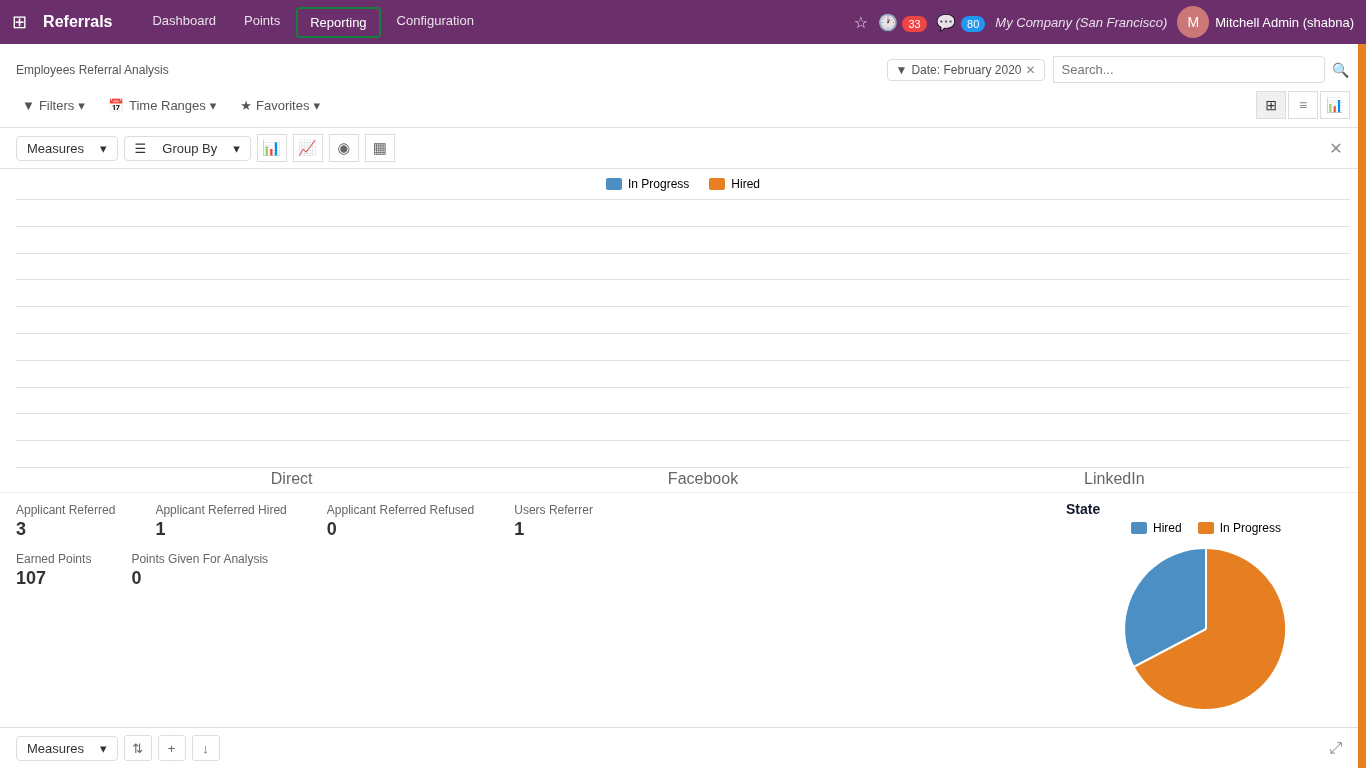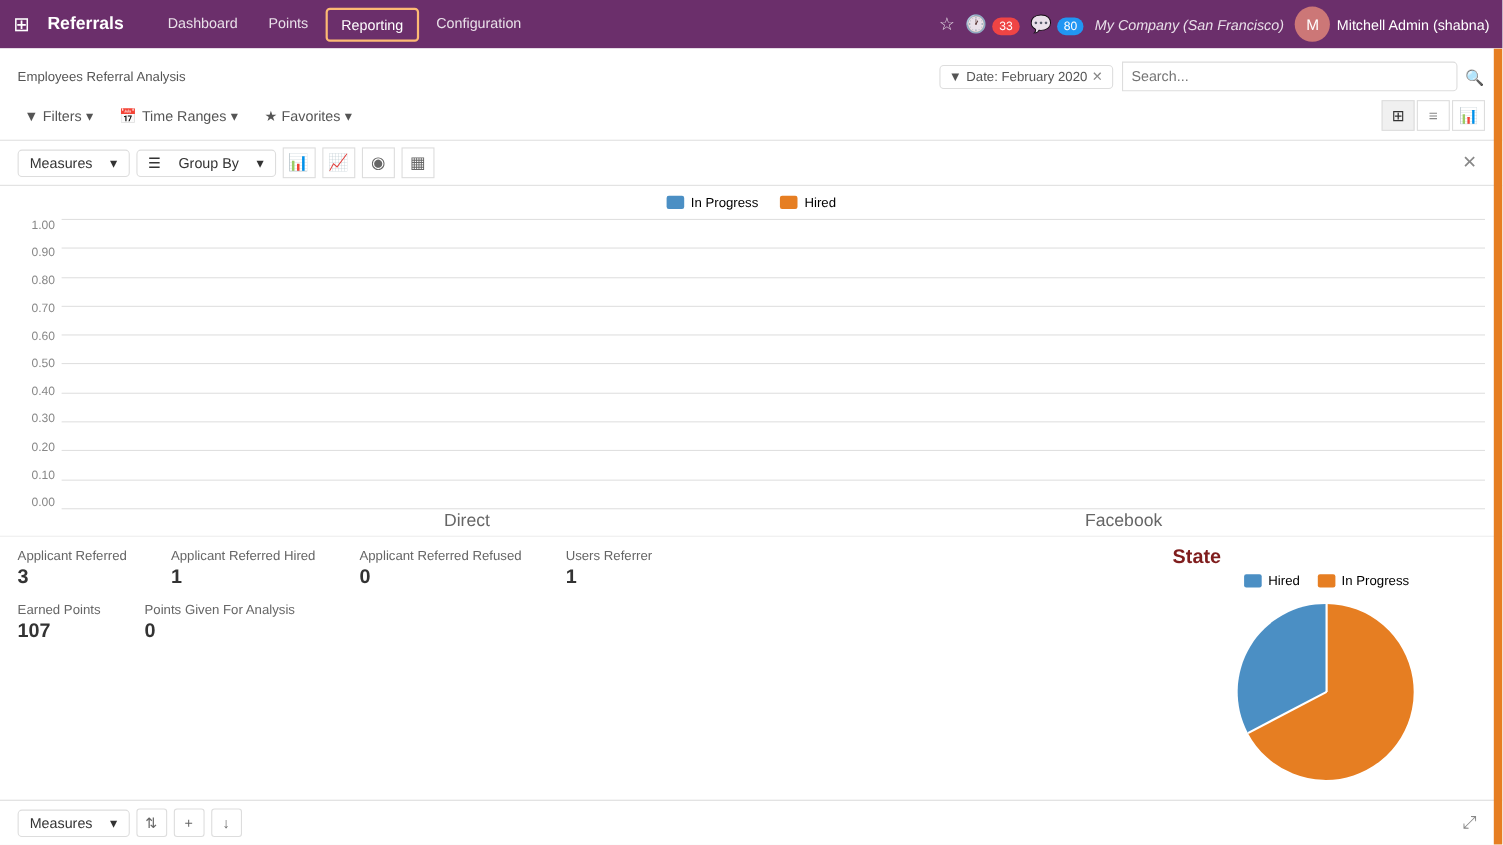--- a/index.html
+++ b/index.html
@@ -20,21 +20,21 @@
     .topnav-links { display: flex; gap: 4px; flex: 1; }
     .topnav-link {
       color: rgba(255,255,255,0.85);
       padding: 6px 12px;
       border-radius: 4px;
       cursor: pointer;
       font-size: 13px;
       text-decoration: none;
     }
     .topnav-link.active {
-      border: 2px solid #fdba74;
+      border: 2px solid #15803d;
       color: white;
     }
     .topnav-right { display: flex; align-items: center; gap: 10px; margin-left: auto; }
     .badge {
       background: #ef4444;
       color: white;
       border-radius: 10px;
       padding: 2px 6px;
       font-size: 11px;
     }
@@ -68,21 +68,21 @@
       gap: 8px;
     }
     .filter-tag {
       display: flex; align-items: center; gap: 4px;
       background: white; border: 1px solid #ddd; border-radius: 4px;
       padding: 3px 8px; font-size: 12px; color: #555;
     }
     .filter-tag .remove { cursor: pointer; color: #888; }
     .search-input {
       border: 1px solid #ddd; border-radius: 0 4px 4px 0;
-      padding: 5px 8px; font-size: 13px; width: 305px;
+      padding: 5px 8px; font-size: 13px; width: 272px;
       outline: none;
     }
     .search-icon-btn { cursor: pointer; color: #888; font-size: 14px; }
 
     
     .filter-row {
       padding: 4px 16px 8px 16px;
       display: flex;
       align-items: center;
       justify-content: space-between;
@@ -268,33 +268,20 @@
           <div class="legend-color" style="background:#4b8fc4;"></div>
           <span>In Progress</span>
         </div>
         <div class="legend-item">
           <div class="legend-color" style="background:#e67e22;"></div>
           <span>Hired</span>
         </div>
       </div>
 
       <div class="bar-chart">
-        <div class="y-axis">
-          <span>1.00</span>
-          <span>0.90</span>
-          <span>0.80</span>
-          <span>0.70</span>
-          <span>0.60</span>
-          <span>0.50</span>
-          <span>0.40</span>
-          <span>0.30</span>
-          <span>0.20</span>
-          <span>0.10</span>
-          <span>0.00</span>
-        </div>
         <div class="chart-inner">
 
           <div class="chart-grid">
             <div class="grid-line"></div>
             <div class="grid-line"></div>
             <div class="grid-line"></div>
             <div class="grid-line"></div>
             <div class="grid-line"></div>
             <div class="grid-line"></div>
             <div class="grid-line"></div>
@@ -315,20 +302,21 @@
             </div>
 
             <div class="bar-group">
               <div class="bar" style="background:#4b8fc4; height:100%;"></div>
             </div>
           </div>
 
           <div class="x-labels">
             <span class="x-label">Direct</span>
             <span class="x-label">Facebook</span>
+            <span class="x-label">LinkedIn</span>
           </div>
         </div>
       </div>
     </div>
   </div>
 
   <div style="display:flex; border-top:1px solid #eee;">
 
     <div style="flex:1; padding:10px 16px;">
       <div style="display:flex; gap:40px; margin-bottom:12px;">
@@ -355,21 +343,21 @@
           <span class="stat-value">107</span>
         </div>
         <div class="stat-item">
           <span class="stat-label">Points Given For Analysis</span>
           <span class="stat-value">0</span>
         </div>
       </div>
     </div>
 
     <div style="width:320px; padding:8px 20px; display:flex; flex-direction:column; align-items:center;">
-      <div style="align-self:flex-start; font-size:18px; font-weight:bold; color:#7f1d1d; margin-bottom:4px;">State</div>
+      <div style="align-self:flex-start; font-size:14px; font-weight:bold; color:#0f172a; margin-bottom:4px;">State</div>
       <div class="pie-legend">
         <div class="legend-item">
           <div class="legend-color" style="background:#4b8fc4;"></div>
           <span>Hired</span>
         </div>
         <div class="legend-item">
           <div class="legend-color" style="background:#e67e22;"></div>
           <span>In Progress</span>
         </div>
       </div>

